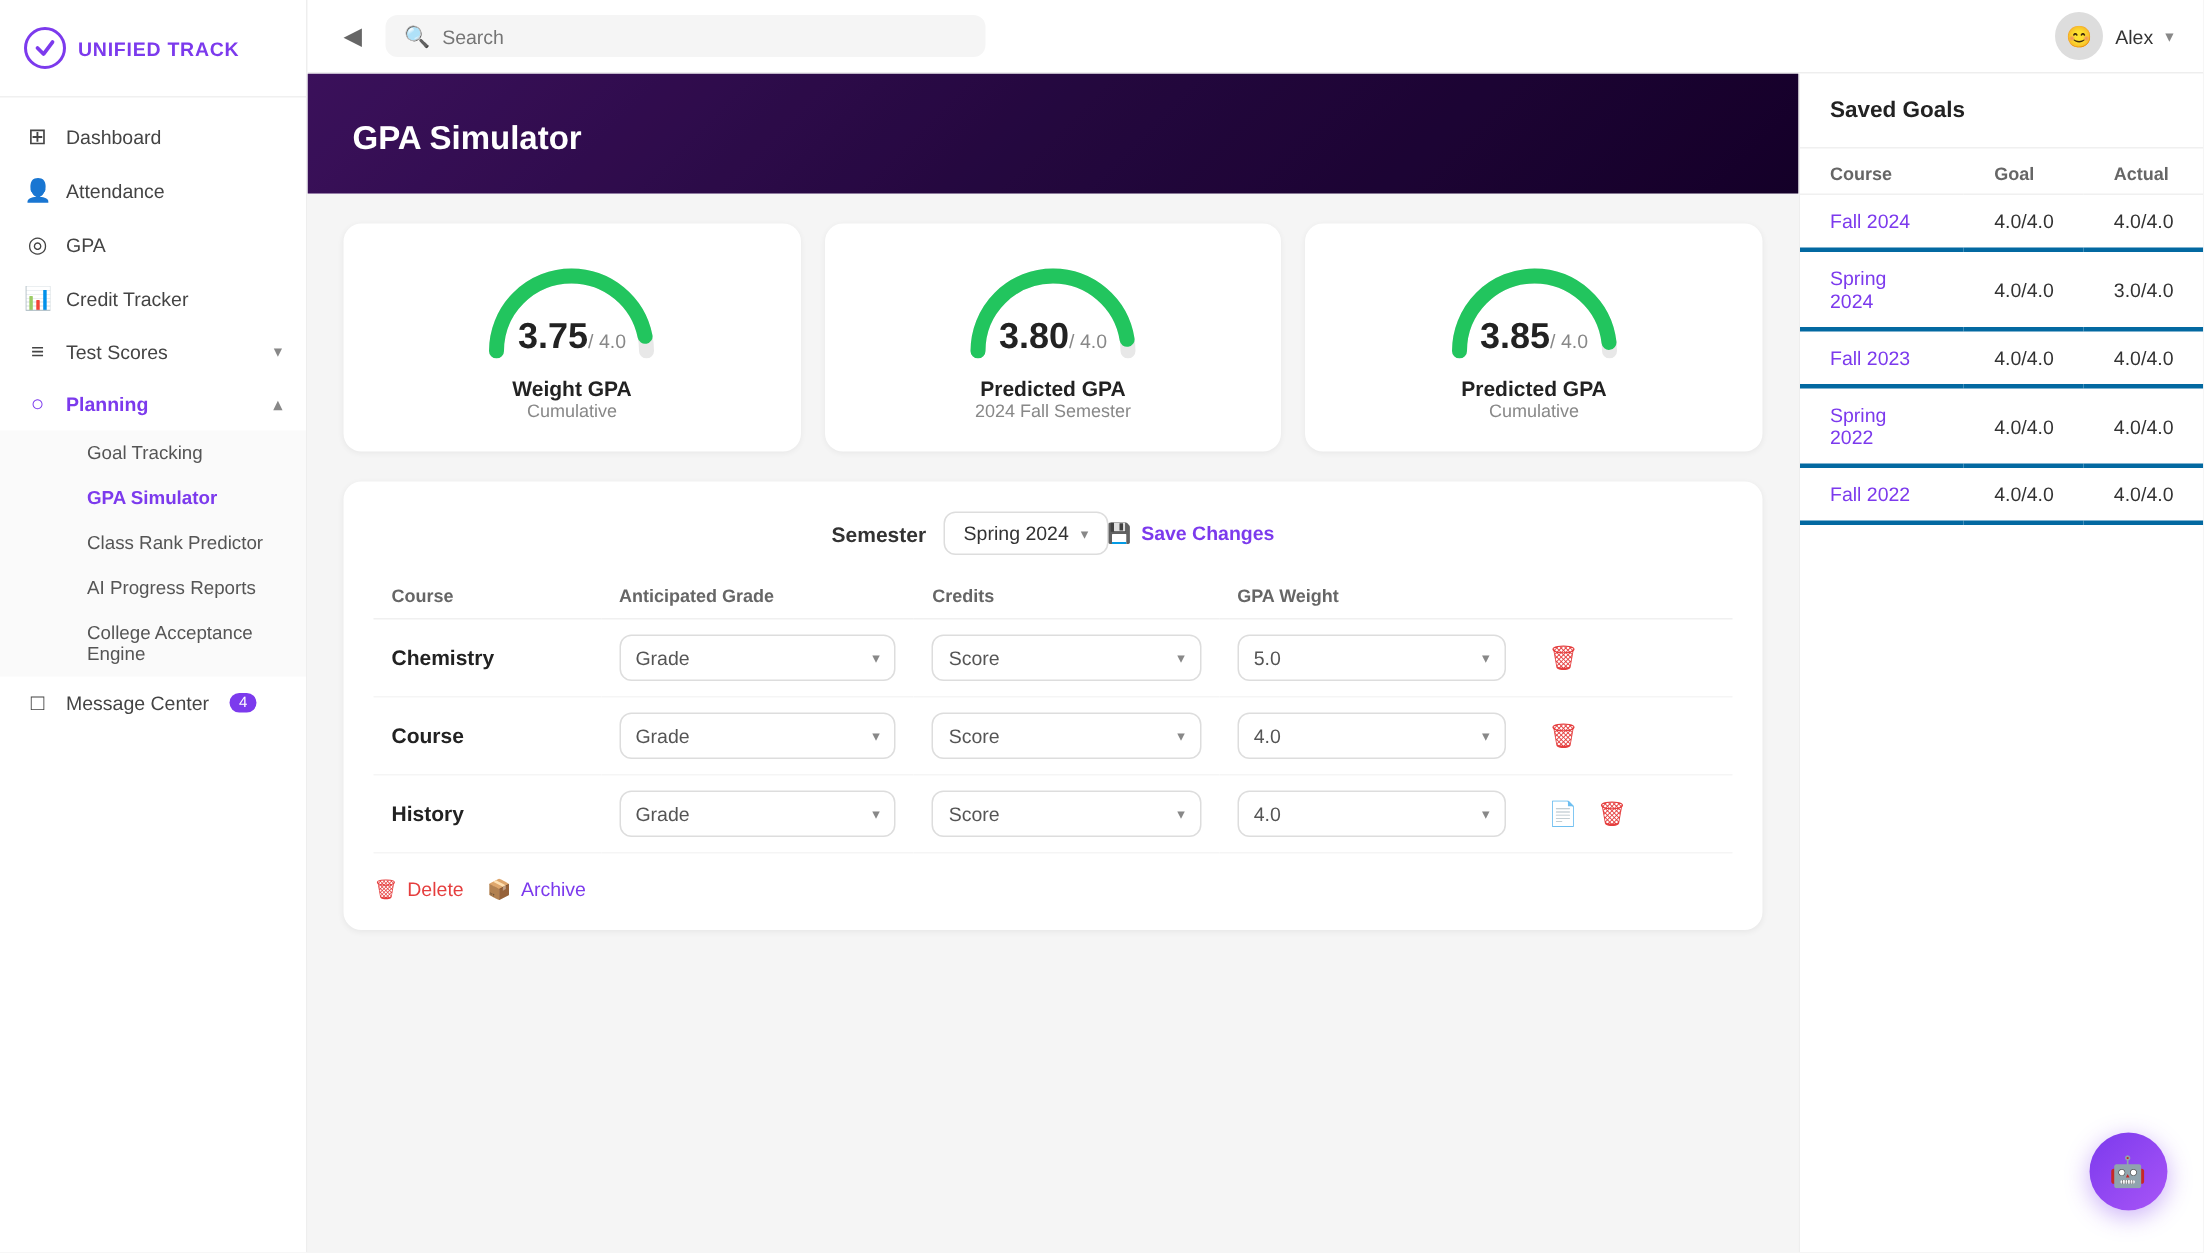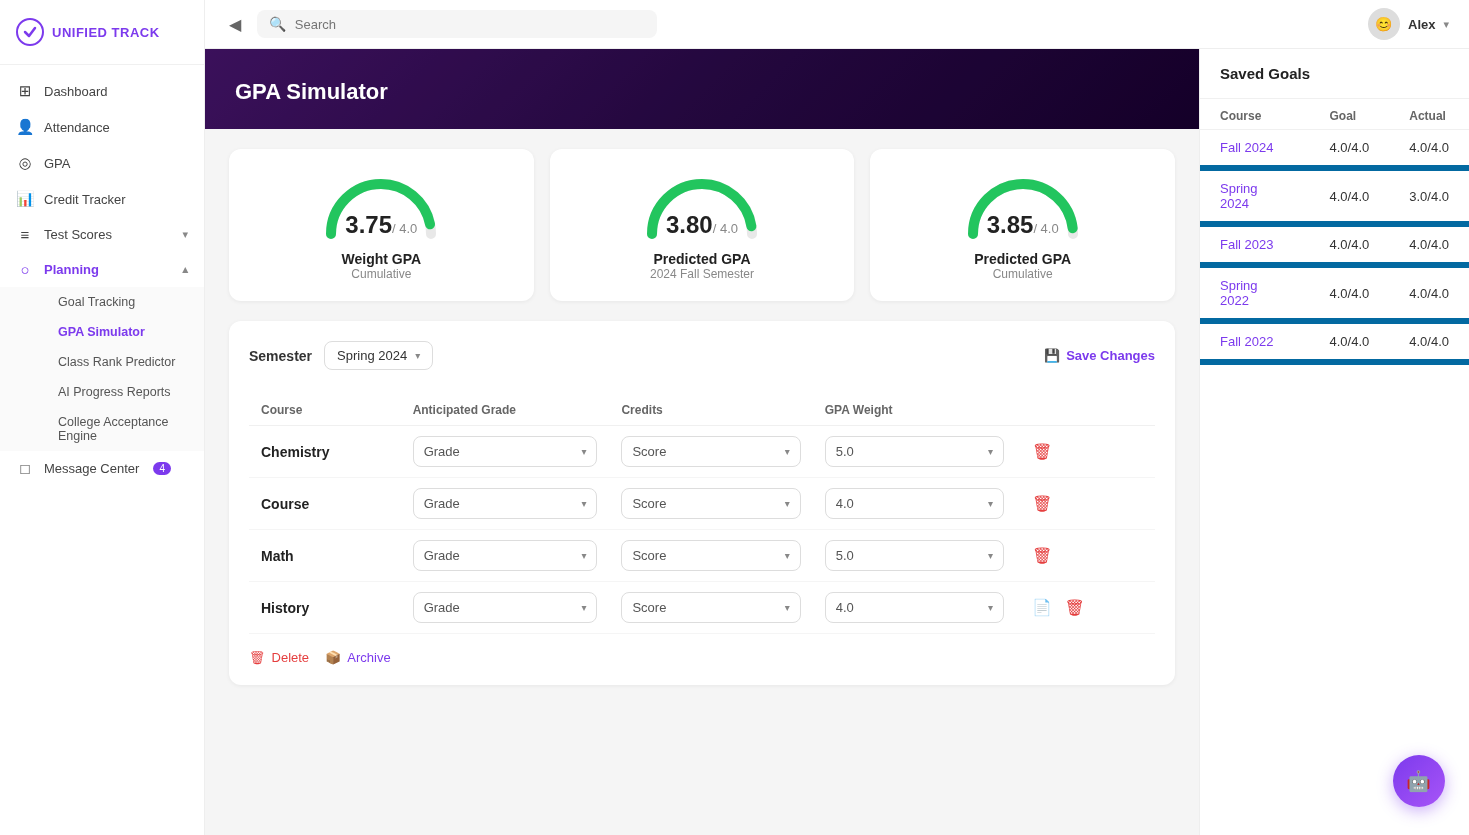--- a/index.html
+++ b/index.html
@@ -122,21 +122,21 @@
       width: 32px;
       height: 32px;
       border-radius: 50%;
       background: #ddd;
       overflow: hidden;
       display: flex;
       align-items: center;
       justify-content: center;
       font-size: 14px;
     }
-    .user-name { font-size: 13px; font-weight: 700; color: #333; }
+    .user-name { font-size: 13px; font-weight: 400; color: #333; }
     .user-chevron { font-size: 11px; color: #888; }
 
     
     .content {
       flex: 1;
       display: flex;
       overflow: hidden;
     }
 
     
@@ -237,22 +237,22 @@
     .simulator-card {
       background: #fff;
       border-radius: 12px;
       padding: 20px;
       box-shadow: 0 1px 4px rgba(0,0,0,0.06);
     }
 
     .semester-row {
       display: flex;
       align-items: center;
-      justify-content: space-between;
-      margin-bottom: 25px;
+      justify-content: center;
+      margin-bottom: 12px;
     }
     .semester-label {
       font-size: 14px;
       font-weight: 600;
       color: #333;
     }
     .semester-select {
       display: flex;
       align-items: center;
       border: 1px solid #ddd;
@@ -371,21 +371,21 @@
       text-align: left;
       font-size: 12px;
       font-weight: 600;
       color: #666;
       padding: 10px 20px 6px;
       border-bottom: 1px solid #f0f0f0;
     }
     .goals-table td {
       padding: 10px 20px;
       font-size: 13px;
-      border-bottom: 6px solid #0369a1;
+      border-bottom: 3px solid #0369a1;
       vertical-align: middle;
     }
     .goal-course-link {
       color: #7c3aed;
       font-weight: 500;
       cursor: pointer;
       text-decoration: none;
     }
     .goal-value { color: #333; font-size: 13px; }
 
@@ -618,45 +618,20 @@
           <span>4.0</span>
           <span class="dropdown-arrow">▾</span>
         </div>
       </td>
       <td style="white-space:nowrap;">
         
         <button class="delete-btn" title="Delete">🗑</button>
       </td>
     </tr>
                 <tr>
-      <td><span class="course-name">Math</span></td>
-      <td>
-        <div class="dropdown-select">
-          <span>Grade</span>
-          <span class="dropdown-arrow">▾</span>
-        </div>
-      </td>
-      <td>
-        <div class="dropdown-select">
-          <span>Score</span>
-          <span class="dropdown-arrow">▾</span>
-        </div>
-      </td>
-      <td>
-        <div class="dropdown-select">
-          <span>5.0</span>
-          <span class="dropdown-arrow">▾</span>
-        </div>
-      </td>
-      <td style="white-space:nowrap;">
-        
-        <button class="delete-btn" title="Delete">🗑</button>
-      </td>
-    </tr>
-                <tr>
       <td><span class="course-name">History</span></td>
       <td>
         <div class="dropdown-select">
           <span>Grade</span>
           <span class="dropdown-arrow">▾</span>
         </div>
       </td>
       <td>
         <div class="dropdown-select">
           <span>Score</span>

